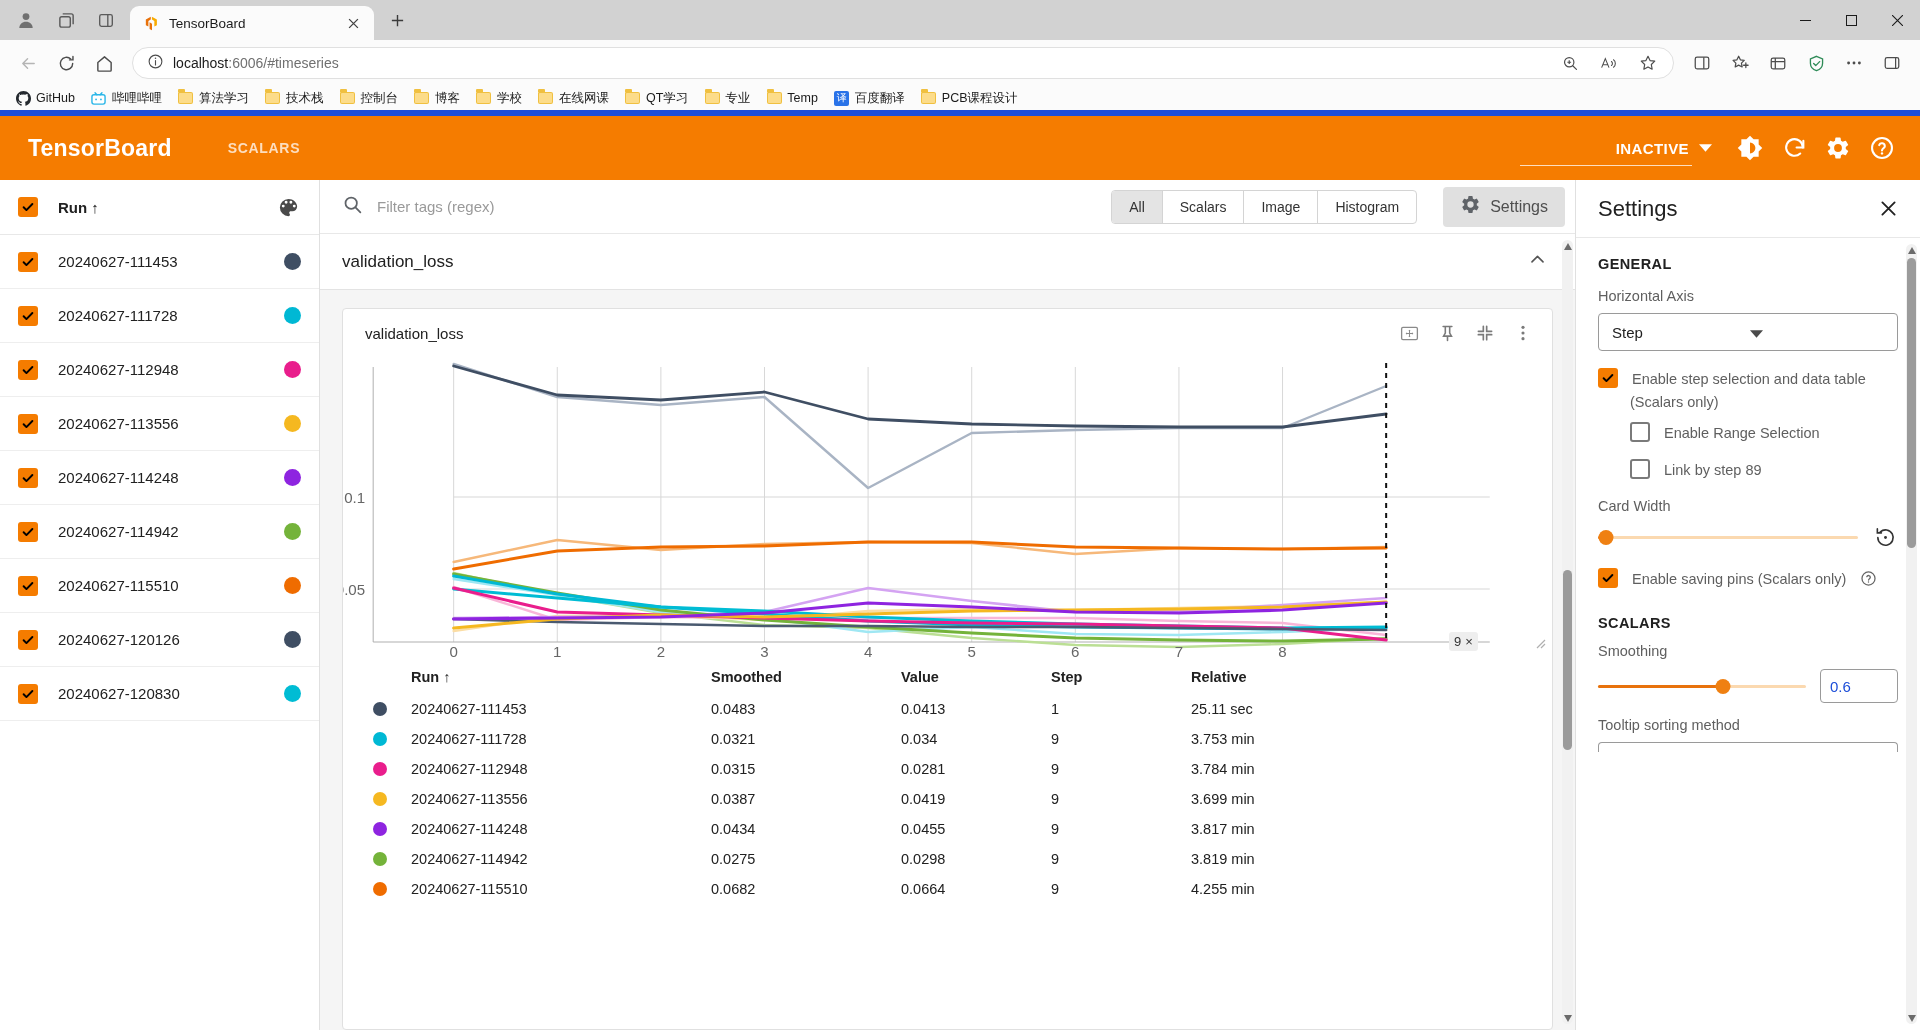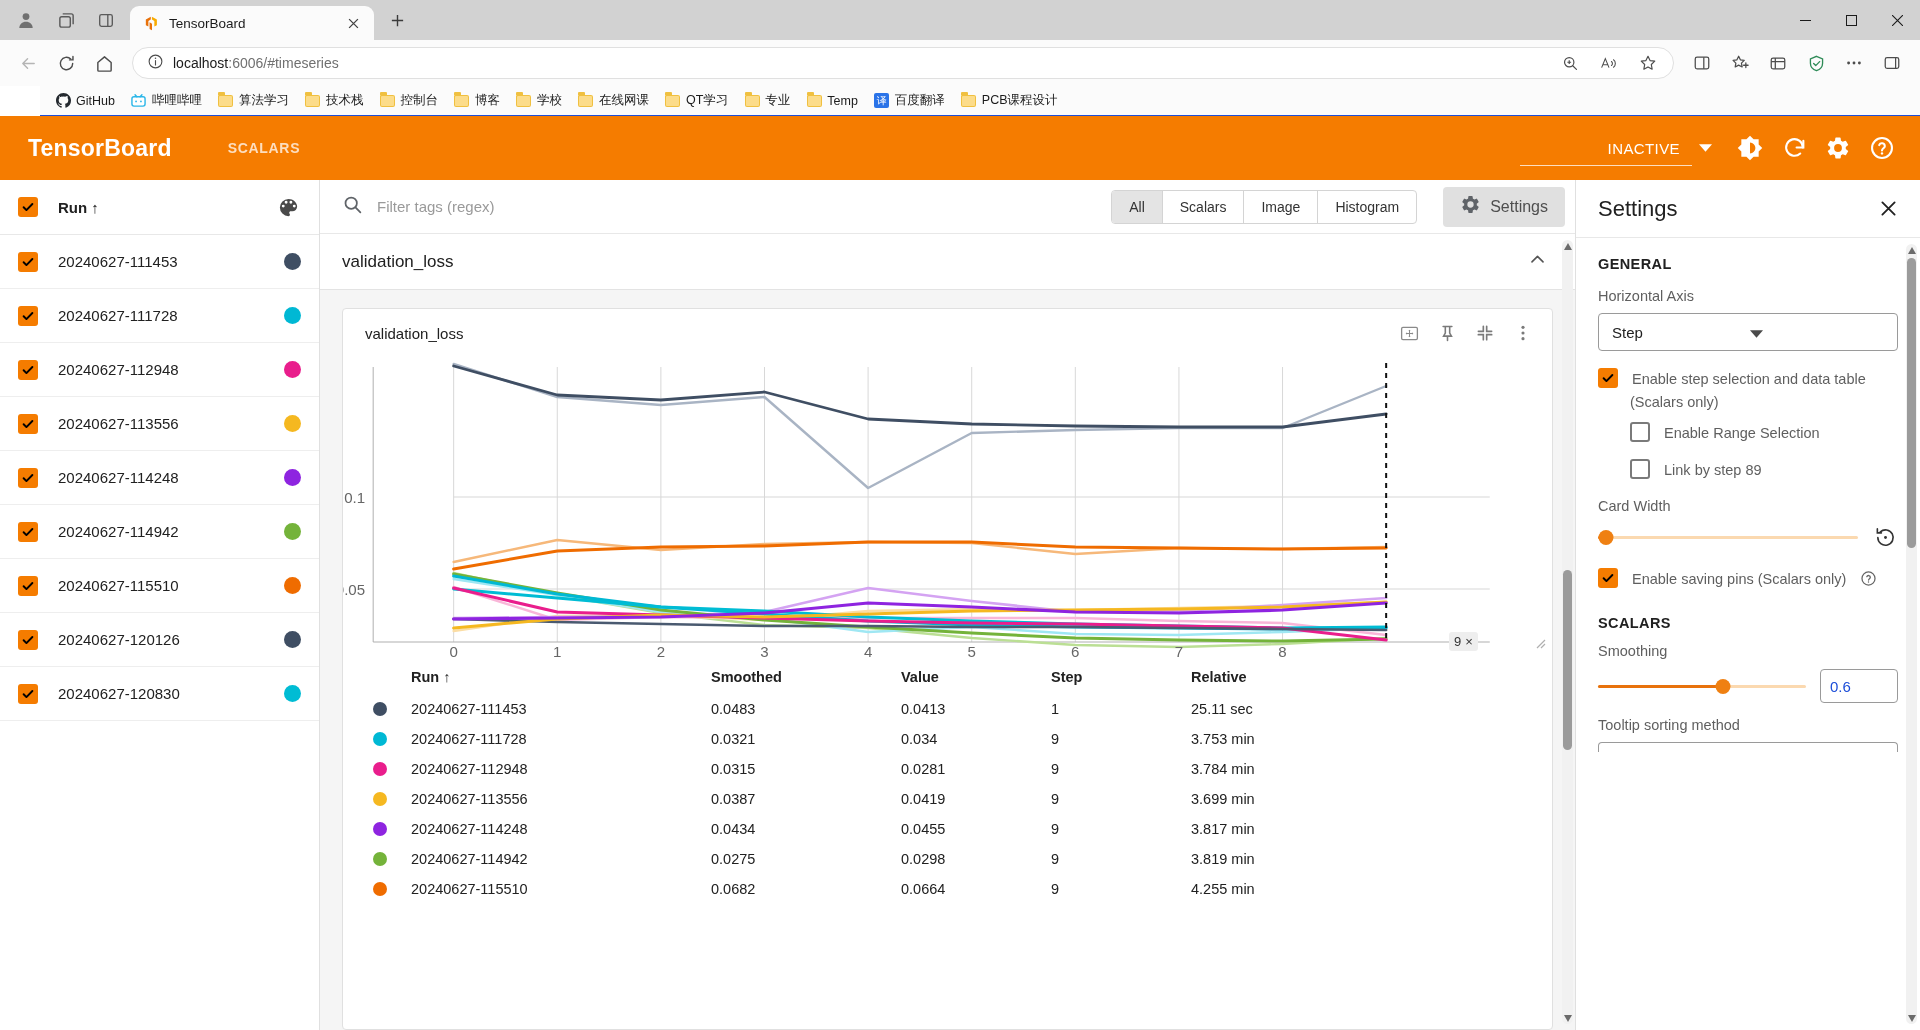--- a/index.html
+++ b/index.html
@@ -46,21 +46,21 @@
   .omnibox {
     flex: 1; height: 32px; background: #ffffff; border-radius: 16px; display: flex; align-items: center;
     padding: 0 10px 0 14px; margin: 0 8px; border: 1px solid #e0e0e0; gap: 9px;
   }
   .omnibox .url { font-size: 14px; color: #1b1b1b; flex: 1; white-space: nowrap; }
   .omnibox .url .dim { color: #707070; }
   .omni-icon { width: 30px; height: 28px; display: flex; align-items: center; justify-content: center; color: #4c4c4c; }
 
   .bookmarks {
     height: 30px; flex: 0 0 30px; background: #fbfbfb; display: flex; align-items: center;
-    padding: 0 8px; gap: 2px; border-bottom: 1px solid #1d4ed8; margin-left: 40px;
+    padding: 0 8px; gap: 2px; border-bottom: 6px solid #1d4ed8;
   }
   .bm { display: flex; align-items: center; gap: 5px; padding: 3px 7px; border-radius: 4px; white-space: nowrap; }
   .bm-label { font-size: 12.5px; color: #1b1b1b; }
   .bm-ico { width: 16px; height: 16px; flex: 0 0 16px; display:flex; align-items:center; justify-content:center; }
   .folder { width: 15px; height: 12px; background: #f0c040; border-radius: 1px 2px 2px 2px; position: relative; }
   .folder::before { content:''; position:absolute; top:-3px; left:0; width:7px; height:3px; background:#f0c040; border-radius:1px 1px 0 0; }
   .folder::after { content:''; position:absolute; top:1px; left:1px; right:1px; bottom:1px; background:#fcdc8a; border-radius:1px; }
   .bm-fanyi { width:15px;height:15px;background:#2a73e8;border-radius:2px;color:#fff;font-size:10px;display:flex;align-items:center;justify-content:center; }
 
   
@@ -72,21 +72,21 @@
   }
   .tb-brand { font-size: 23px; font-weight: bold; letter-spacing: .2px; margin-right: 40px; }
   .tb-tabs { display: flex; height: 64px; align-items: stretch; }
   .tb-tab {
     display: flex; align-items: center; padding: 0 16px; font-size: 14px; font-weight: bold;
     letter-spacing: .7px; color: rgba(255,255,255,.75); position: relative;
   }
   .tb-tab.active { color: #fff; }
   .tb-tab.active::after { content:''; position:absolute; left:0; right:0; bottom:0; height:3px; background:#fff; }
   .tb-spacer { flex: 1; }
-  .tb-inactive { font-size: 15px; font-weight: normal; letter-spacing: .4px; margin-right: 15px; }
+  .tb-inactive { font-size: 15px; font-weight: bold; letter-spacing: .4px; margin-right: 6px; }
   .tb-caret { padding: 0 16px 0 4px; display:flex; align-items:center; }
   .tb-sel-underline { position:absolute; right:228px; bottom:14px; width:172px; height:1px; background: rgba(255,255,255,.75); }
   .tb-hicon { width: 44px; height: 44px; display: flex; align-items: center; justify-content: center; color: #fff; }
 
   .tb-body { flex: 1; display: flex; min-height: 0; }
 
   
   .runs-pane { width: 320px; flex: 0 0 320px; border-right: 1px solid #e0e0e0; display: flex; flex-direction: column; background:#fff; }
   .runs-filter { height: 54px; flex:0 0 54px; display: flex; align-items: center; gap: 14px; padding: 0 18px; border-bottom: 1px solid #e8e8e8; }
   .runs-filter input { border: none; outline: none; font-size: 15px; color: #333; font-family: inherit; width: 100%; background: transparent; }

